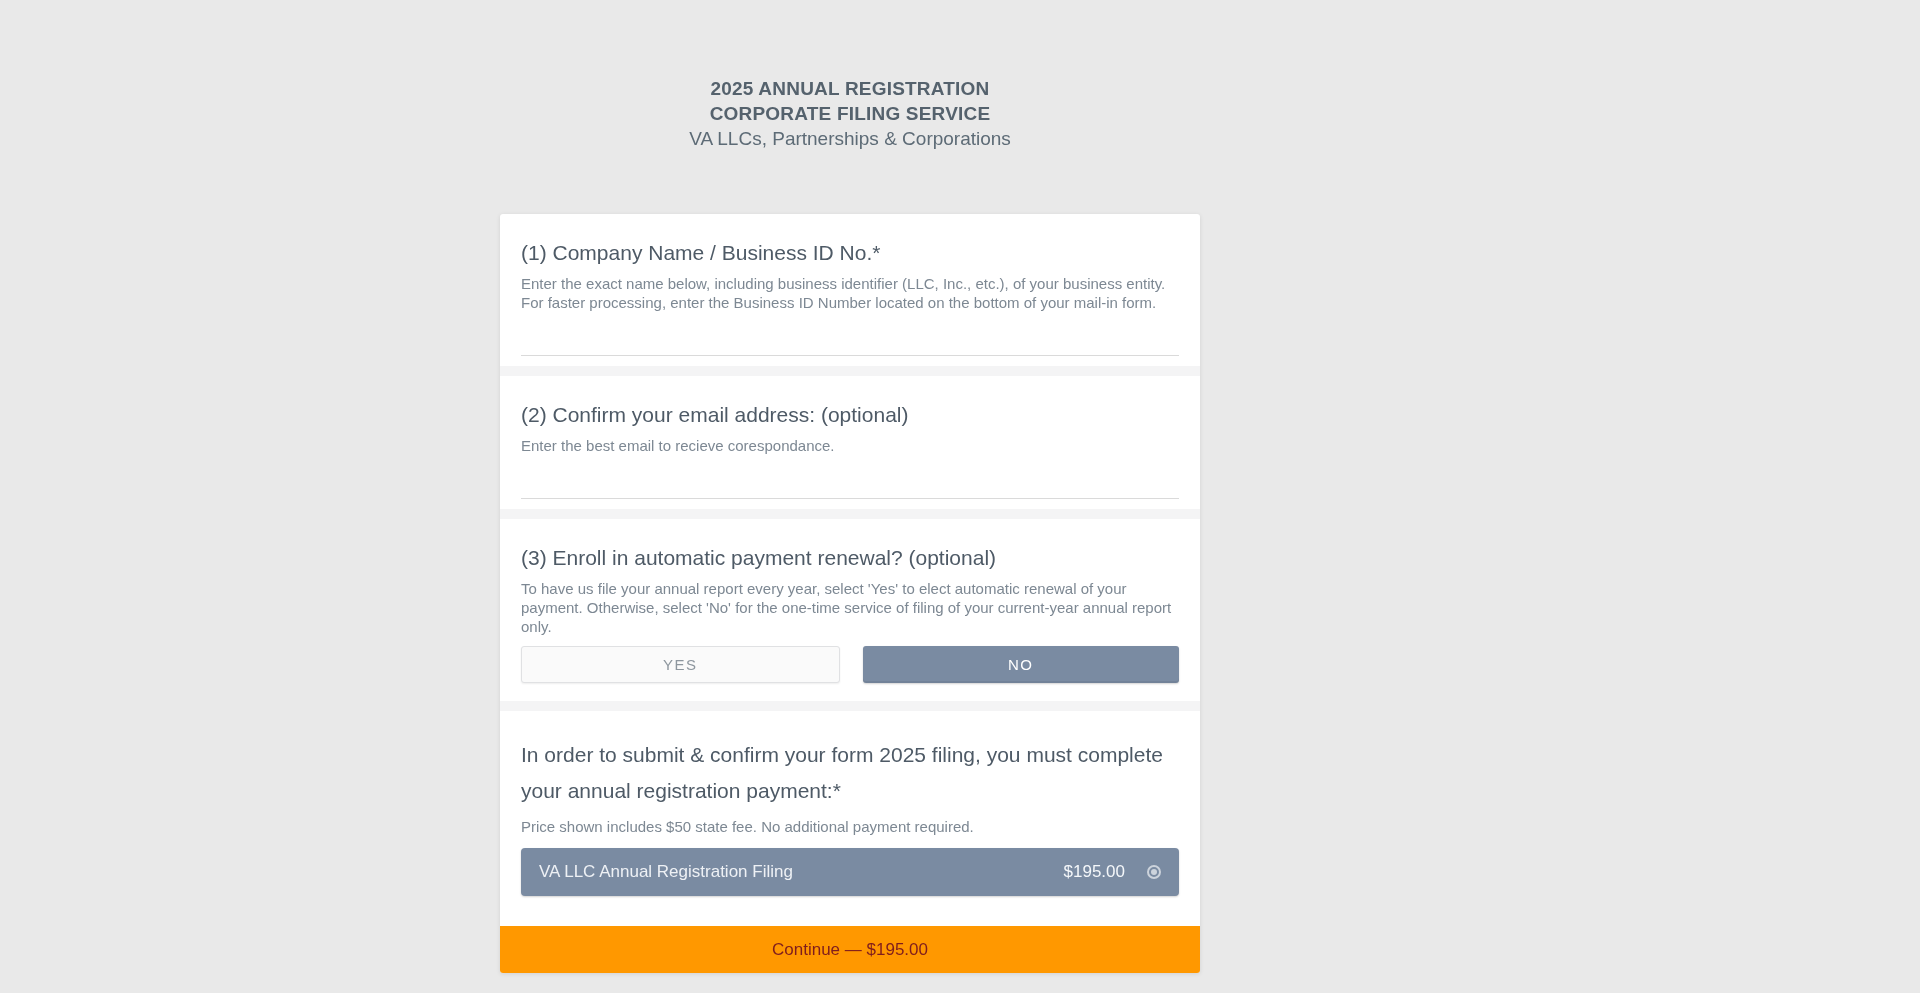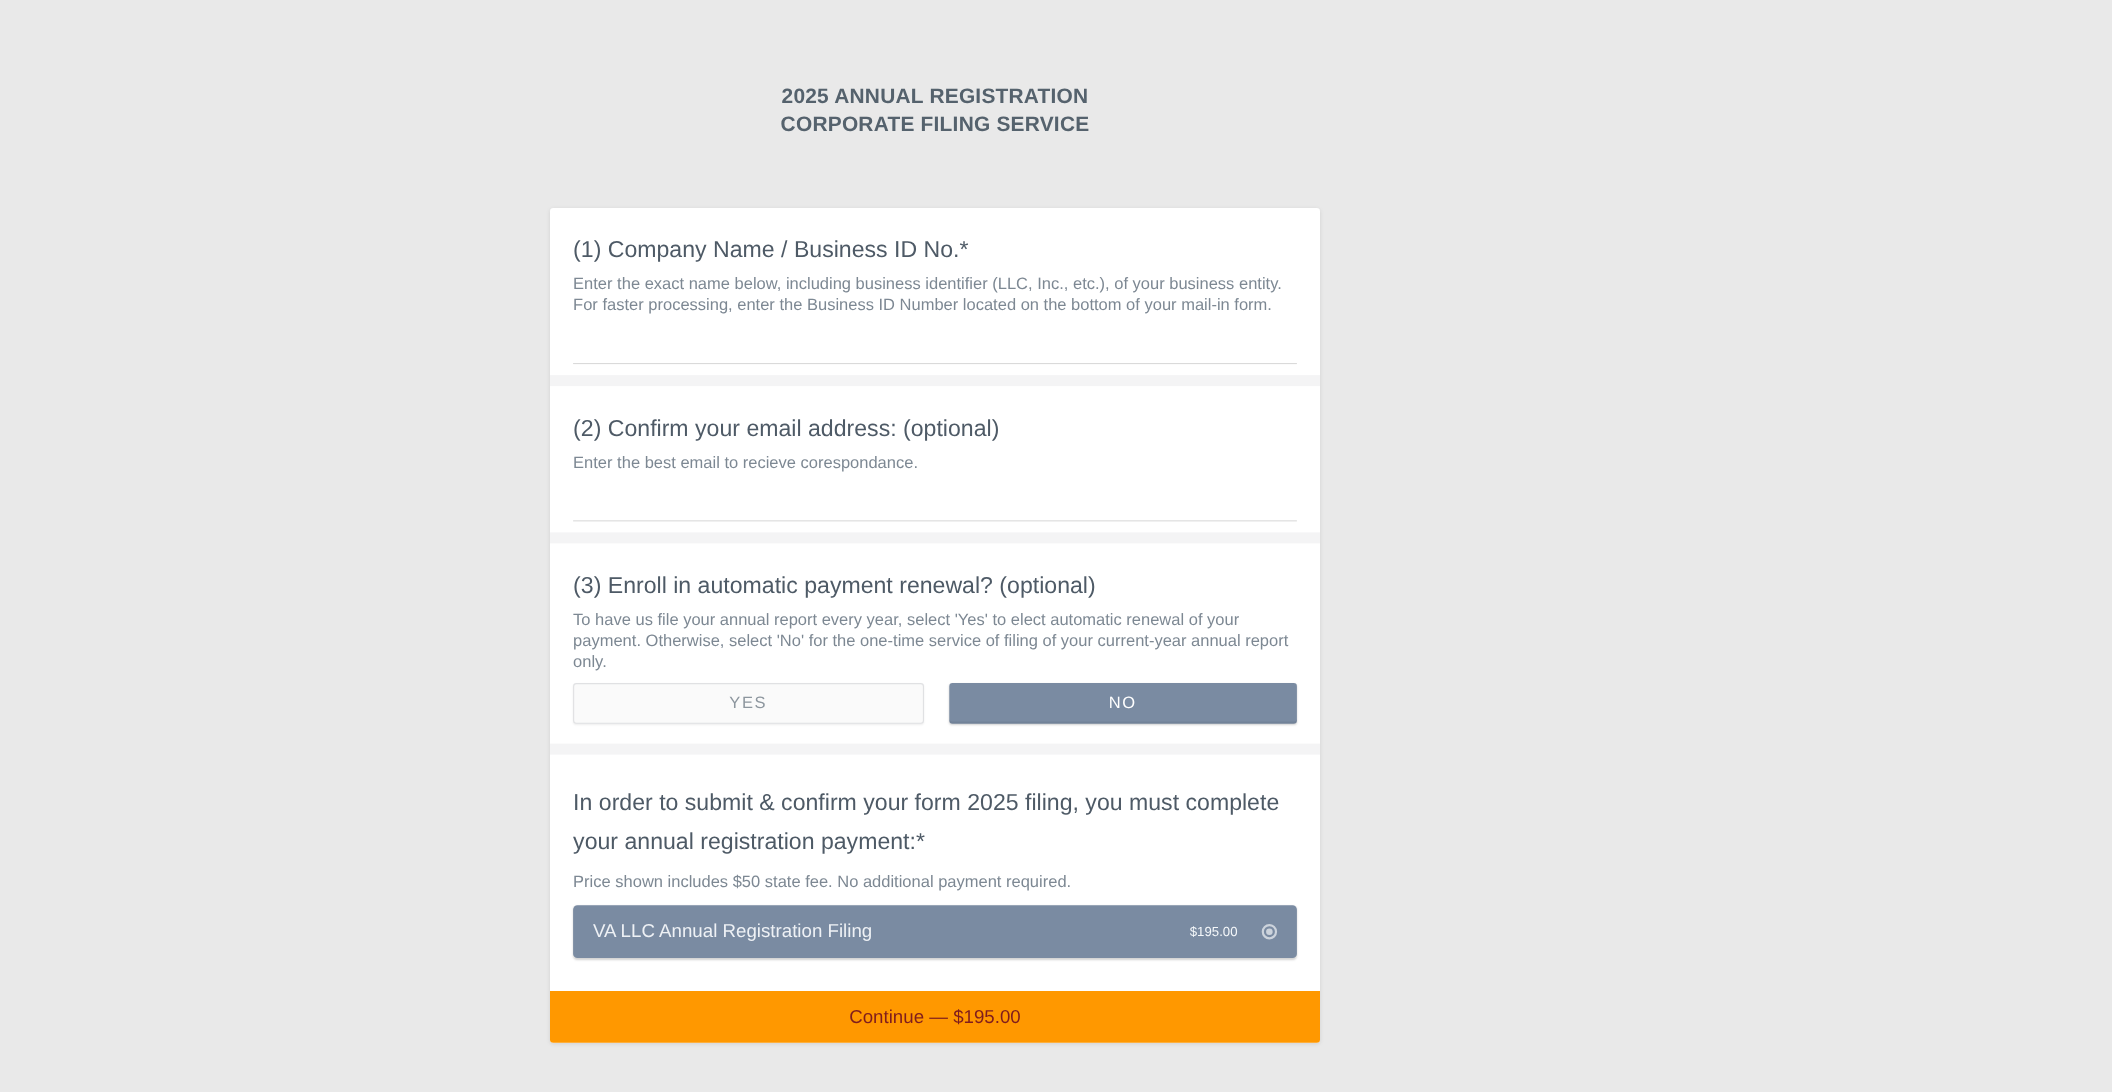--- a/index.html
+++ b/index.html
@@ -120,21 +120,21 @@
     background:var(--accent-slate);
     box-shadow:0 1px 2px rgba(0,0,0,.18);
     cursor:pointer;
   }
   .pay-label{
     font-size:17px;
     color:#eef1f5;
   }
   .pay-price{
     margin-left:auto;
-    font-size:12px;
+    font-size:17px;
     color:#f4f7fa;
   }
   .radio{
     position:relative;
     flex:none;
     width:14px;
     height:14px;
     margin-left:22px;
     border:2px solid rgba(255,255,255,.62);
     border-radius:50%;
@@ -161,20 +161,21 @@
   }
 </style>
 </head>
 <body>
 
 <div class="page">
 
   <header class="form-header">
     <div class="title-line">2025 ANNUAL REGISTRATION</div>
     <div class="title-line">CORPORATE FILING SERVICE</div>
+    <div class="subtitle">VA LLCs, Partnerships &amp; Corporations</div>
   </header>
 
   <main class="card">
 
     <section class="section">
       <h2>(1) Company Name / Business ID No.*</h2>
       <p class="desc">Enter the exact name below, including business identifier (LLC, Inc., etc.), of your business entity. For faster processing, enter the Business ID Number located on the bottom of your mail-in form.</p>
       <input class="text-input" type="text" value="" style="">
     </section>
 

